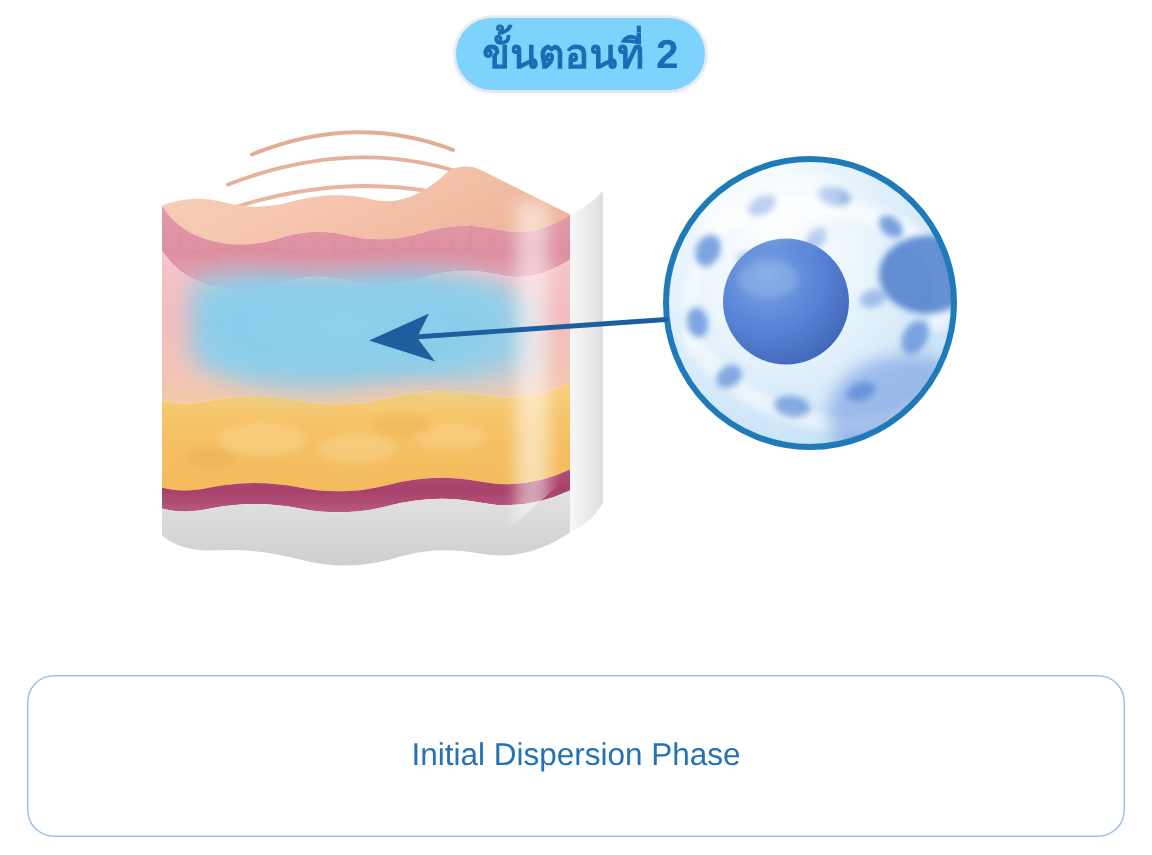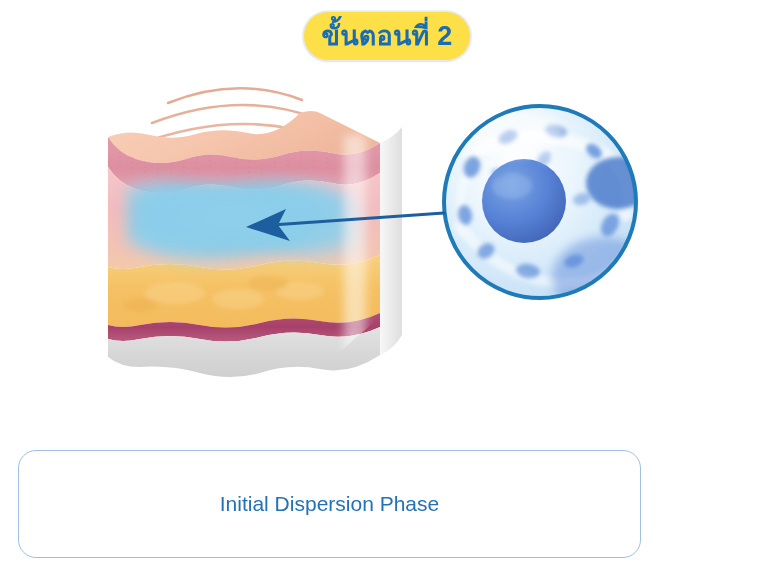--- a/index.html
+++ b/index.html
@@ -23,21 +23,21 @@
   }
 
   
   .step-badge {
     position: absolute;
     left: 303px;
     top: 11px;
     width: 168px;
     height: 50px;
     border-radius: 25px;
-    background: #fde047;
+    background: #7dd3fc;
     border: 1px solid #e6eaef;
     box-shadow: 0 1px 3px rgba(60,80,110,0.10), 0 0 0 1px rgba(235,240,246,0.8);
     display: flex;
     align-items: center;
     justify-content: center;
     box-sizing: border-box;
   }
   .step-badge-label {
     font-size: 27px;
     font-weight: bold;
@@ -57,21 +57,21 @@
   }
   .illustration svg {
     display: block;
   }
 
   
   .caption-card {
     position: absolute;
     left: 18px;
     top: 450px;
-    width: 623px;
+    width: 732px;
     height: 108px;
     box-sizing: border-box;
     border: 1px solid #9fc0e2;
     border-radius: 18px;
     background: #ffffff;
     display: flex;
     flex-direction: row;
     align-items: center;
     justify-content: center;
     gap: 6px;

